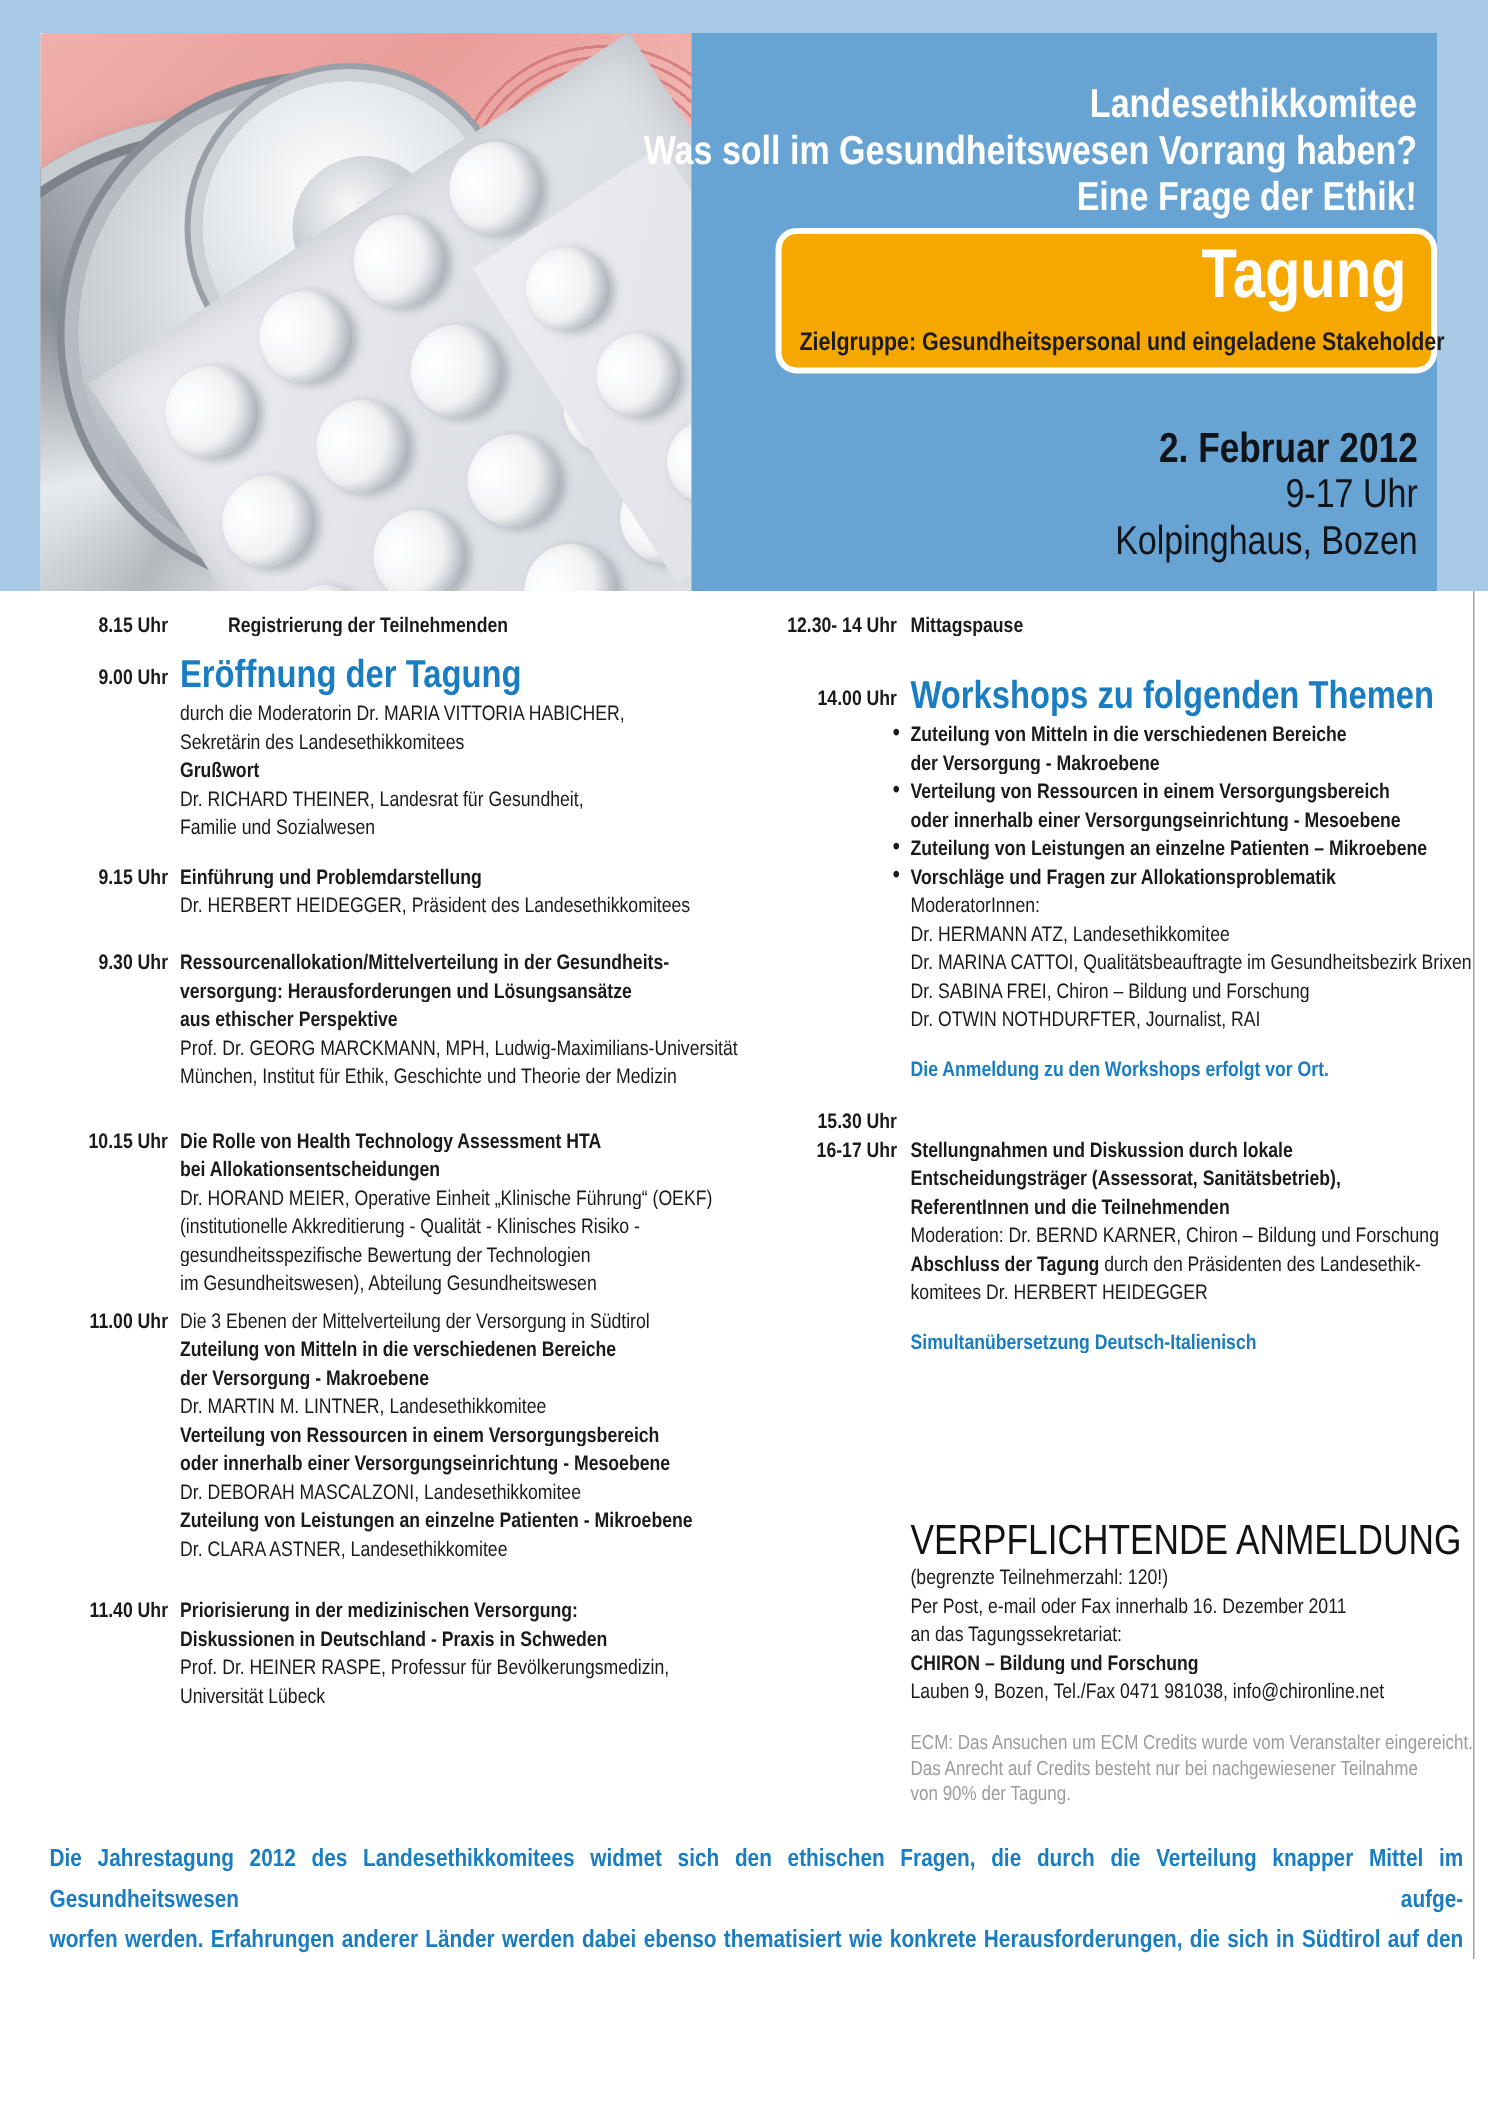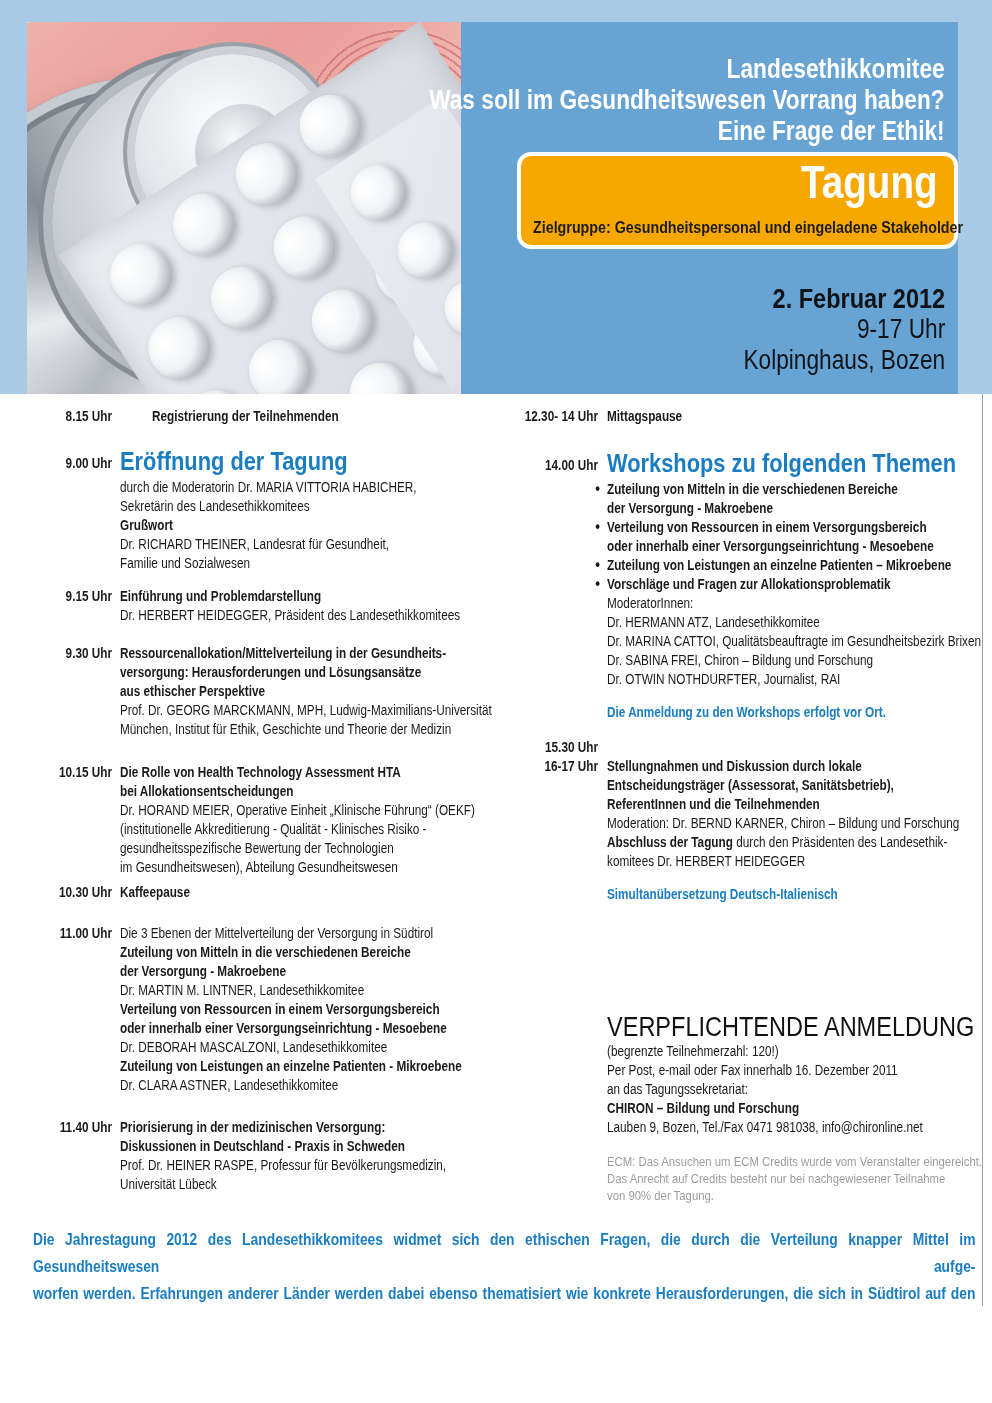--- a/index.html
+++ b/index.html
@@ -72,21 +72,21 @@
   .row.has-h .time{padding-top:8px;}
   .content{min-width:0;}
   .ln{font-size:14px;line-height:19px;white-space:nowrap;transform:scaleX(.84);transform-origin:0 0;}
   .ln b{font-weight:bold;}
   .ln-b{font-weight:bold;}
   .ln-h{font-size:26px;line-height:30px;color:#1a7dc2;font-weight:bold;margin-bottom:2px;}
   .ln-n{color:#1a7dc2;font-weight:bold;margin-top:14px;}
   .ln-bu{font-weight:bold;position:relative;}
   .ln-bu::before{content:"\2022";position:absolute;left:-14px;top:-1px;font-size:16px;}
   .ln-bc{font-weight:bold;}
-  .col-left .row:nth-child(1){margin-bottom:20px;gap:40px;}
+  .col-left .row:nth-child(1){margin-bottom:8px;gap:40px;}
   .col-left .row:nth-child(2){margin-bottom:14px;}
   .col-left .row:nth-child(3){margin-bottom:19px;}
   .col-left .row:nth-child(4){margin-bottom:24px;}
   .col-left .row:nth-child(5){margin-bottom:6px;}
   .col-left .row:nth-child(6){margin-bottom:22px;}
   .col-left .row:nth-child(7){margin-bottom:23px;}
   .col-right .row:nth-child(1){margin-bottom:22px;}
   .col-right .row:nth-child(2){margin-bottom:16px;}
   .col-right .row:nth-child(3){margin-bottom:0;}
 
@@ -218,26 +218,20 @@
         <div class="content">
           <div class="ln ln-b">Die Rolle von Health Technology Assessment HTA</div>
           <div class="ln ln-b">bei Allokationsentscheidungen</div>
           <div class="ln">Dr. HORAND MEIER, Operative Einheit „Klinische Führung“ (OEKF)</div>
           <div class="ln">(institutionelle Akkreditierung - Qualität - Klinisches Risiko -</div>
           <div class="ln">gesundheitsspezifische Bewertung der Technologien</div>
           <div class="ln">im Gesundheitswesen), Abteilung Gesundheitswesen</div>
         </div>
       </div>
       <div class="row">
-        <div class="time">10.30 Uhr</div>
-        <div class="content">
-          <div class="ln ln-b">Kaffeepause</div>
-        </div>
-      </div>
-      <div class="row">
         <div class="time">11.00 Uhr</div>
         <div class="content">
           <div class="ln">Die 3 Ebenen der Mittelverteilung der Versorgung in Südtirol</div>
           <div class="ln ln-b">Zuteilung von Mitteln in die verschiedenen Bereiche</div>
           <div class="ln ln-b">der Versorgung - Makroebene</div>
           <div class="ln">Dr. MARTIN M. LINTNER, Landesethikkomitee</div>
           <div class="ln ln-b">Verteilung von Ressourcen in einem Versorgungsbereich</div>
           <div class="ln ln-b">oder innerhalb einer Versorgungseinrichtung - Mesoebene</div>
           <div class="ln">Dr. DEBORAH MASCALZONI, Landesethikkomitee</div>
           <div class="ln ln-b">Zuteilung von Leistungen an einzelne Patienten - Mikroebene</div>

